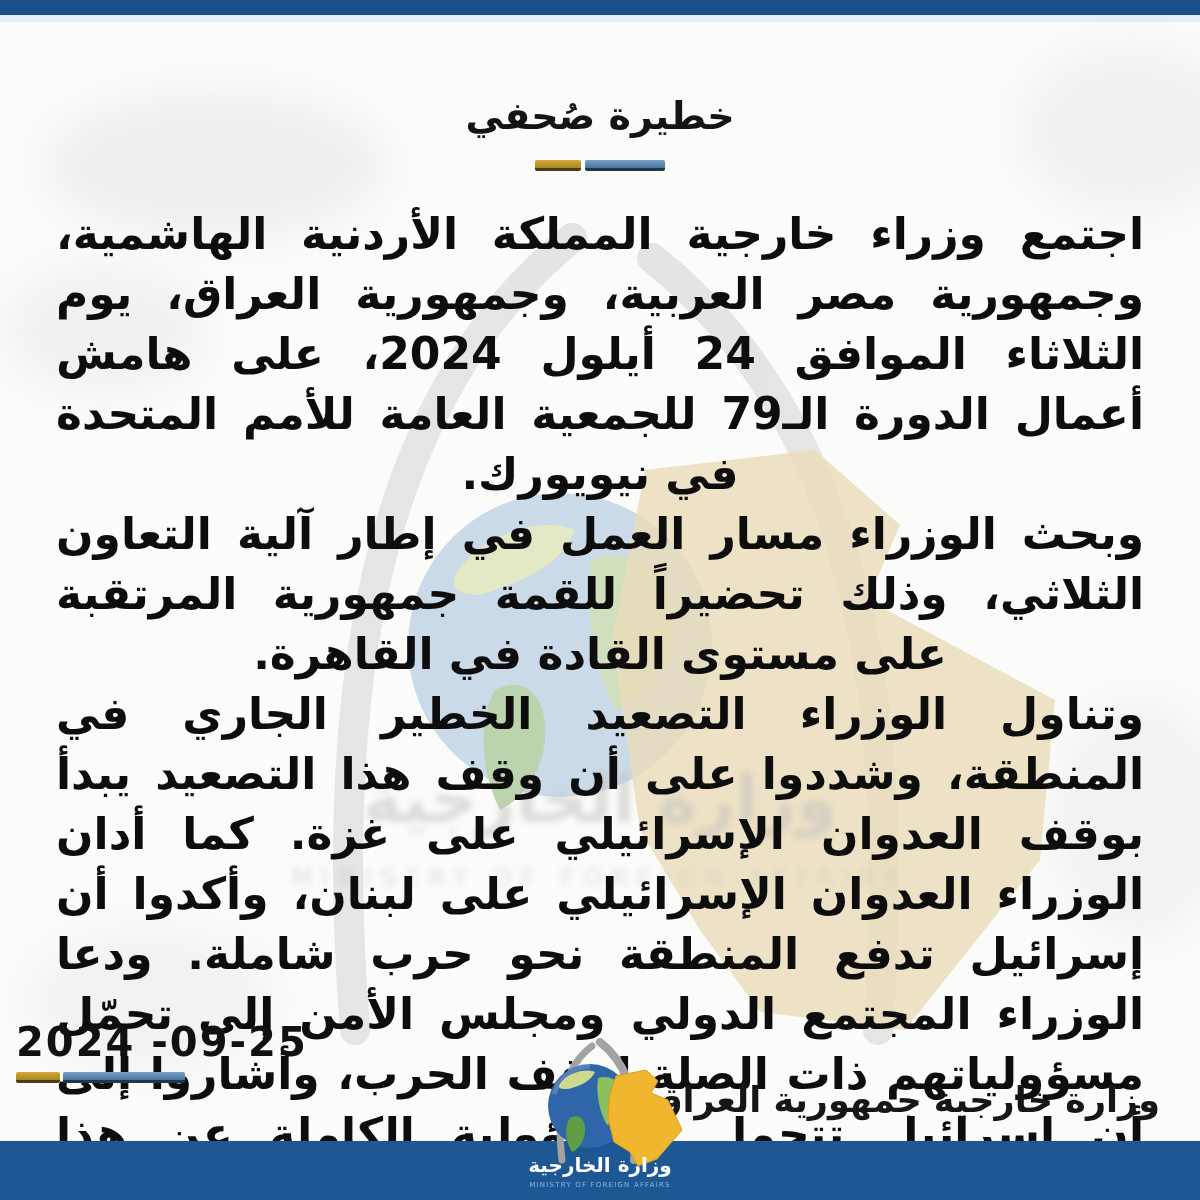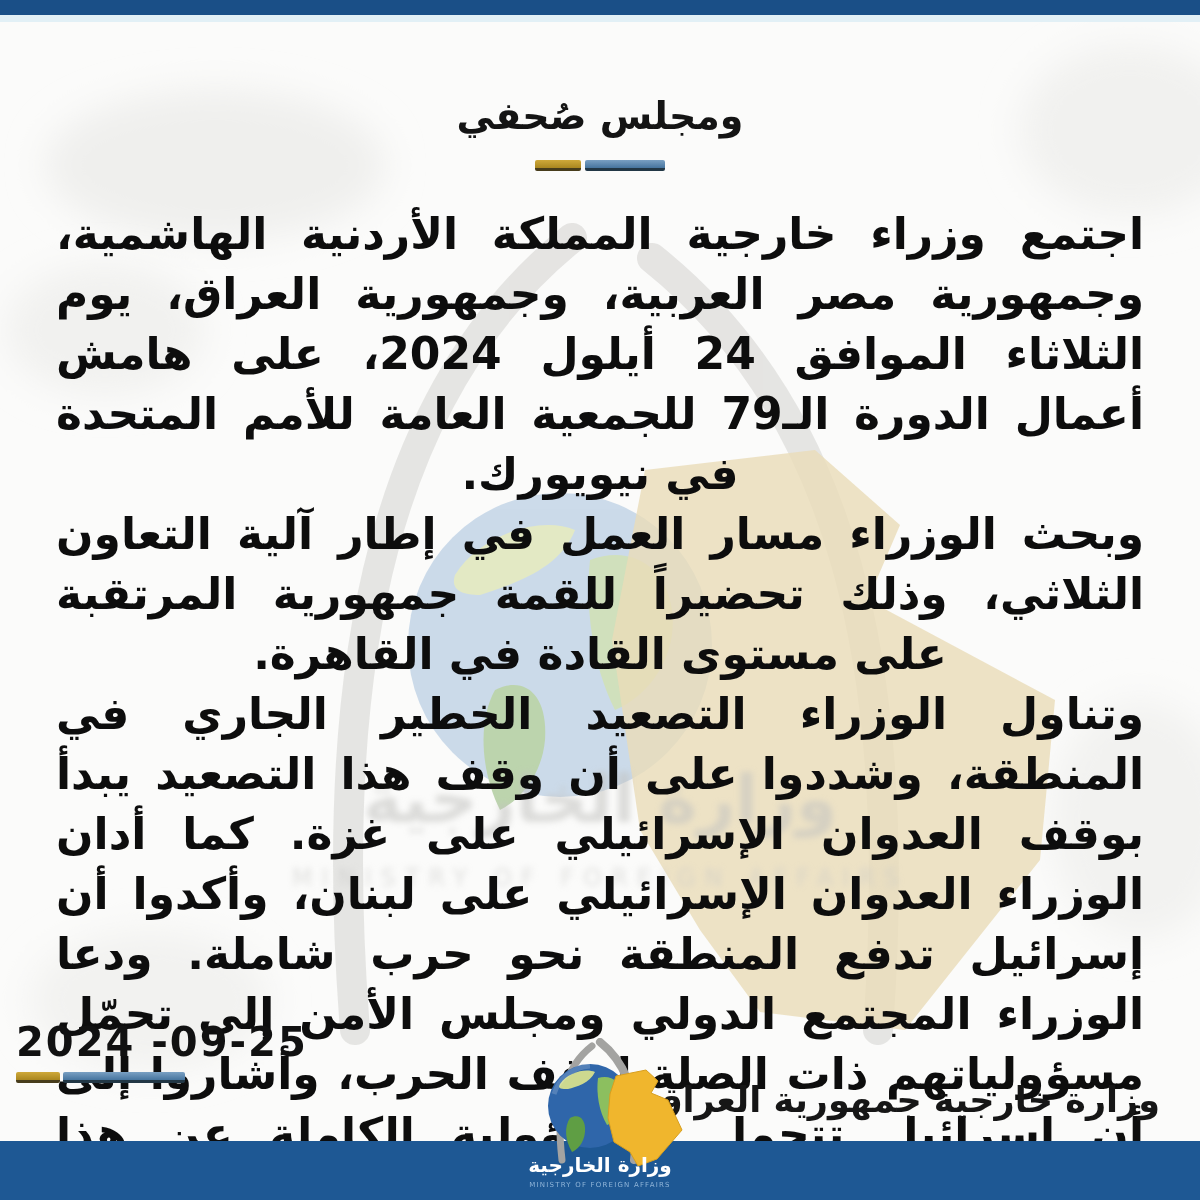--- a/index.html
+++ b/index.html
@@ -76,21 +76,21 @@
   </g>
   <path opacity="0.8" fill="#eadcb8" d="M 645,470 L 815,450 L 900,525 L 868,600 L 1055,700 L 1040,860 L 905,1030 L 760,1012 L 700,930 L 640,830 L 612,640 Z"></path>
   <text x="600" y="822" text-anchor="middle" font-size="66" font-weight="700" fill="#c2c2c0" opacity="0.55" letter-spacing="2" filter="url(#soft2)">وزارة الخارجية</text>
   <text x="600" y="886" text-anchor="middle" font-size="24" fill="#c8c8c6" opacity="0.55" letter-spacing="9" filter="url(#soft2)">MINISTRY OF FOREIGN AFFAIRS</text>
 </svg>
 
 <div class="top-bar"></div>
 <div class="top-accent"></div>
 <div class="bottom-band"></div>
 
-<div class="press-title">ومجلس صُحفي</div>
+<div class="press-title">خطيرة صُحفي</div>
 <div class="title-underline">
   <div class="seg seg-gold"></div>
   <div class="seg seg-blue"></div>
 </div>
 
 <div class="statement-body">
   <p>اجتمع وزراء خارجية المملكة الأردنية الهاشمية، وجمهورية مصر العربية، وجمهورية العراق، يوم الثلاثاء الموافق 24 أيلول 2024، على هامش أعمال الدورة الـ79 للجمعية العامة للأمم المتحدة في نيويورك.</p>
   <p>وبحث الوزراء مسار العمل في إطار آلية التعاون الثلاثي، وذلك تحضيراً للقمة جمهورية المرتقبة على مستوى القادة في القاهرة.</p>
   <p>وتناول الوزراء التصعيد الخطير الجاري في المنطقة، وشددوا على أن وقف هذا التصعيد يبدأ بوقف العدوان الإسرائيلي على غزة. كما أدان الوزراء العدوان الإسرائيلي على لبنان، وأكدوا أن إسرائيل تدفع المنطقة نحو حرب شاملة. ودعا الوزراء المجتمع الدولي ومجلس الأمن إلى تحمّل مسؤولياتهم ذات الصلة لوقف الحرب، وأشاروا إلى أن إسرائيل تتحمل المسؤولية الكاملة عن هذا التدهور، الذي ستكون له تبعات خطيرة على المنطقة بأكملها.</p>
 </div>

